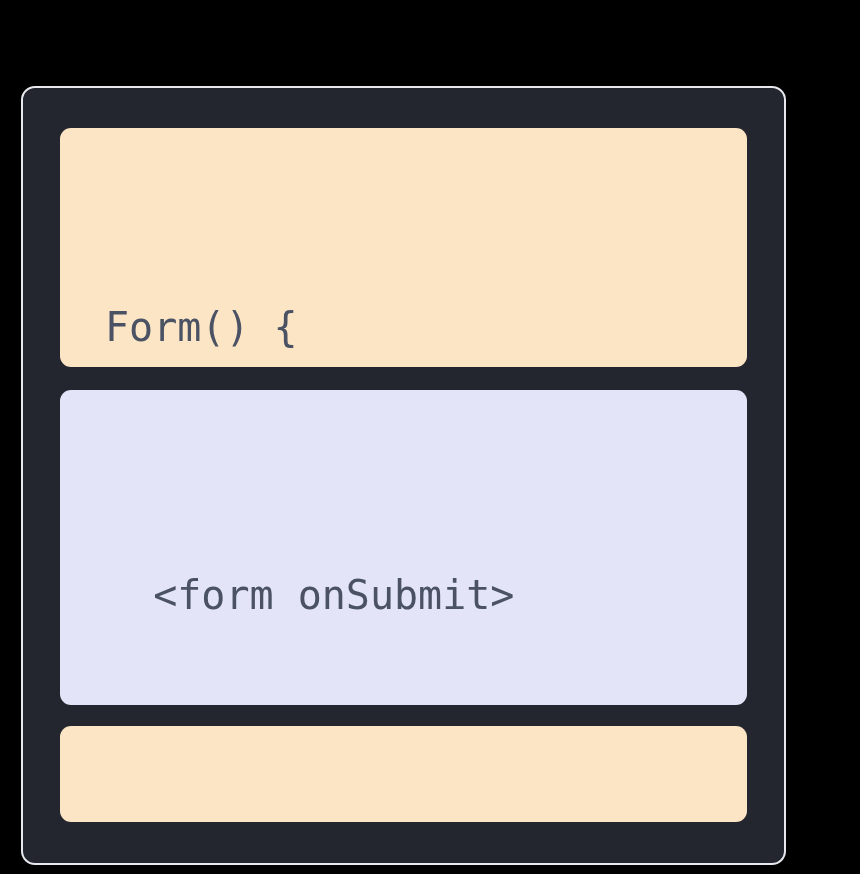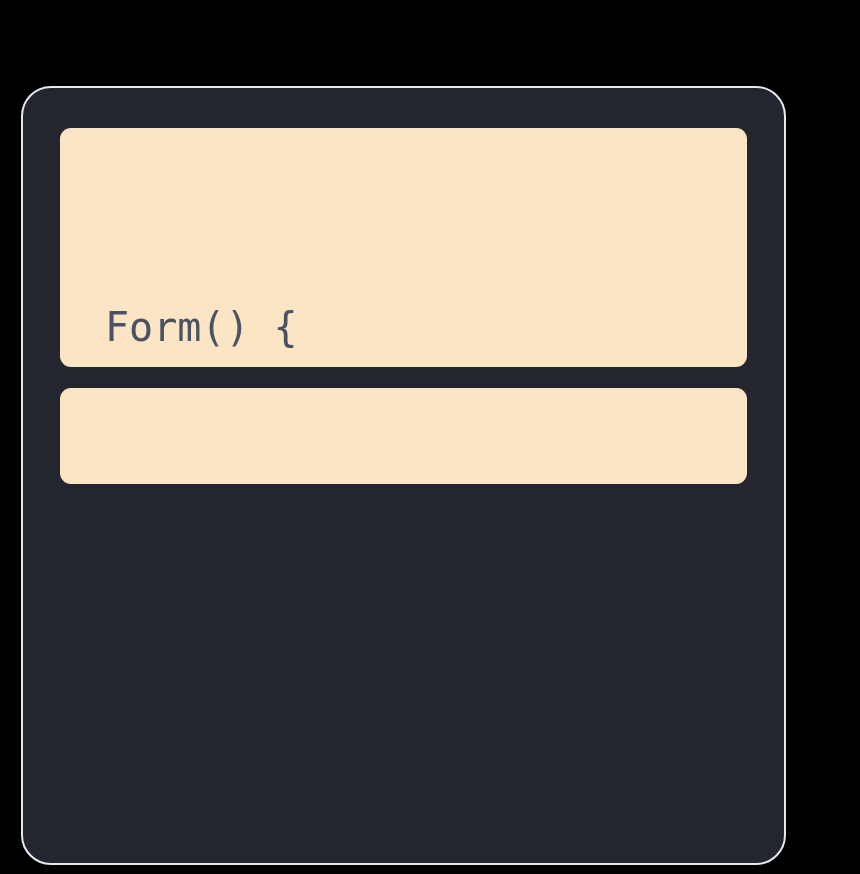--- a/index.html
+++ b/index.html
@@ -24,21 +24,21 @@
   
   .code-window {
     position: absolute;
     left: 21px;
     top: 86px;
     width: 765px;
     height: 779px;
     box-sizing: border-box;
     background: #24262F;
     border: 2px solid #E8E9EE;
-    border-radius: 30px;
+    border-radius: 14px;
   }
 
   
   .panel-stack {
     position: absolute;
     left: 37px;
     top: 40px;
     width: 687px;
   }
 
@@ -90,20 +90,26 @@
   <div class="code-window">
 
     <div class="panel-stack">
 
       <div class="code-panel panel-component-head">
         <span class="code-line">Form() {</span>
         
         
       </div>
 
+      <div class="code-panel panel-markup">
+        <span class="code-line">  &lt;form onSubmit&gt;</span>
+        
+        
+        
+      </div>
 
       <div class="code-panel panel-component-tail">
         
       </div>
 
     </div>
   </div>
 </div>
 
 </body></html>

